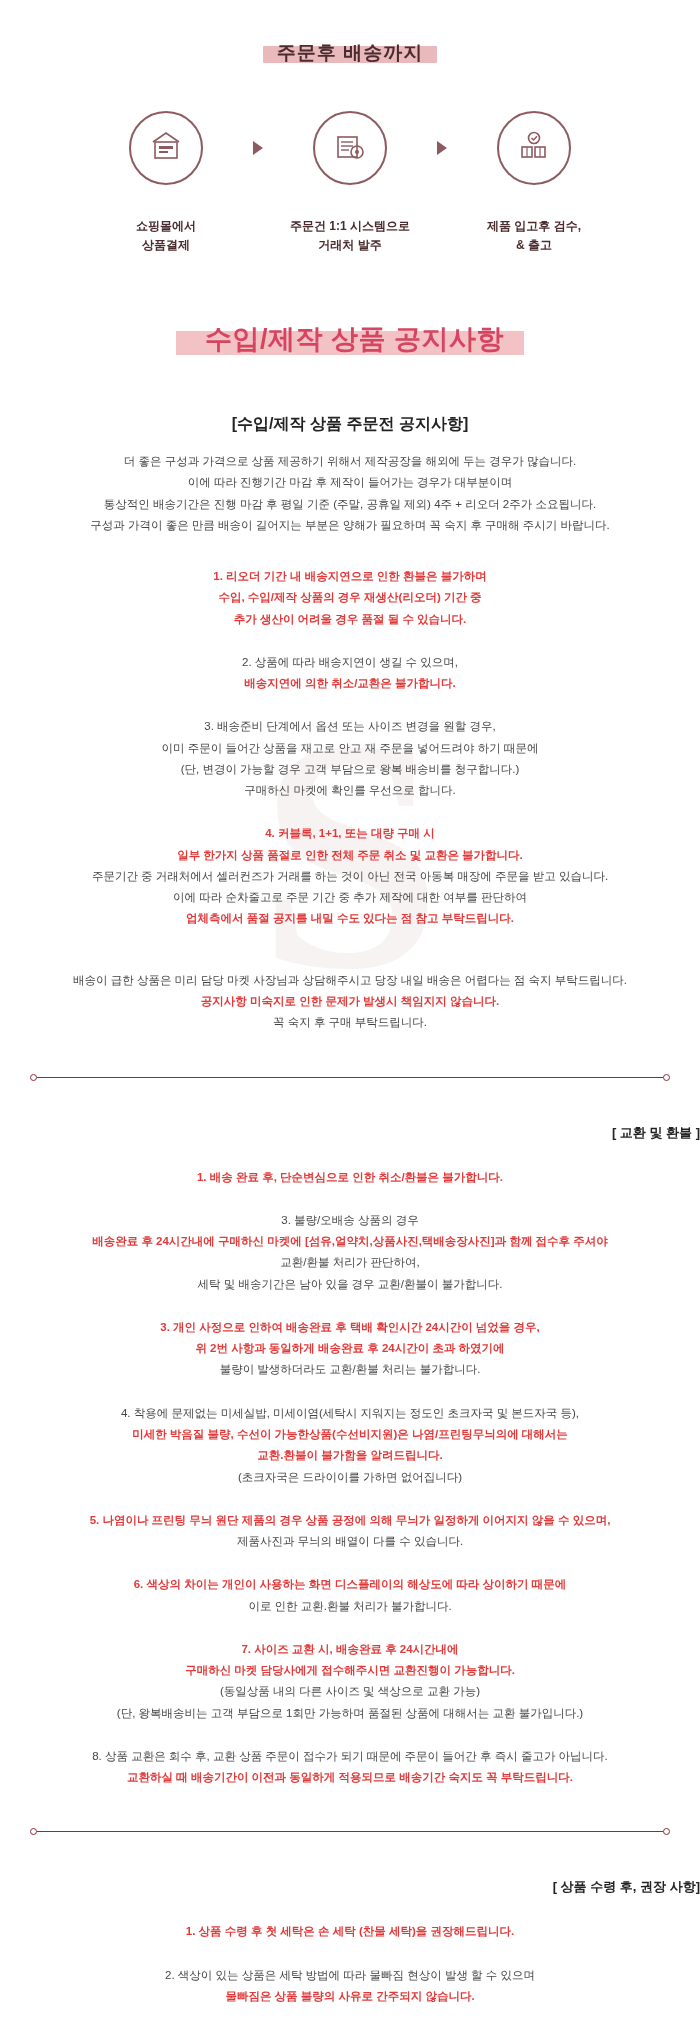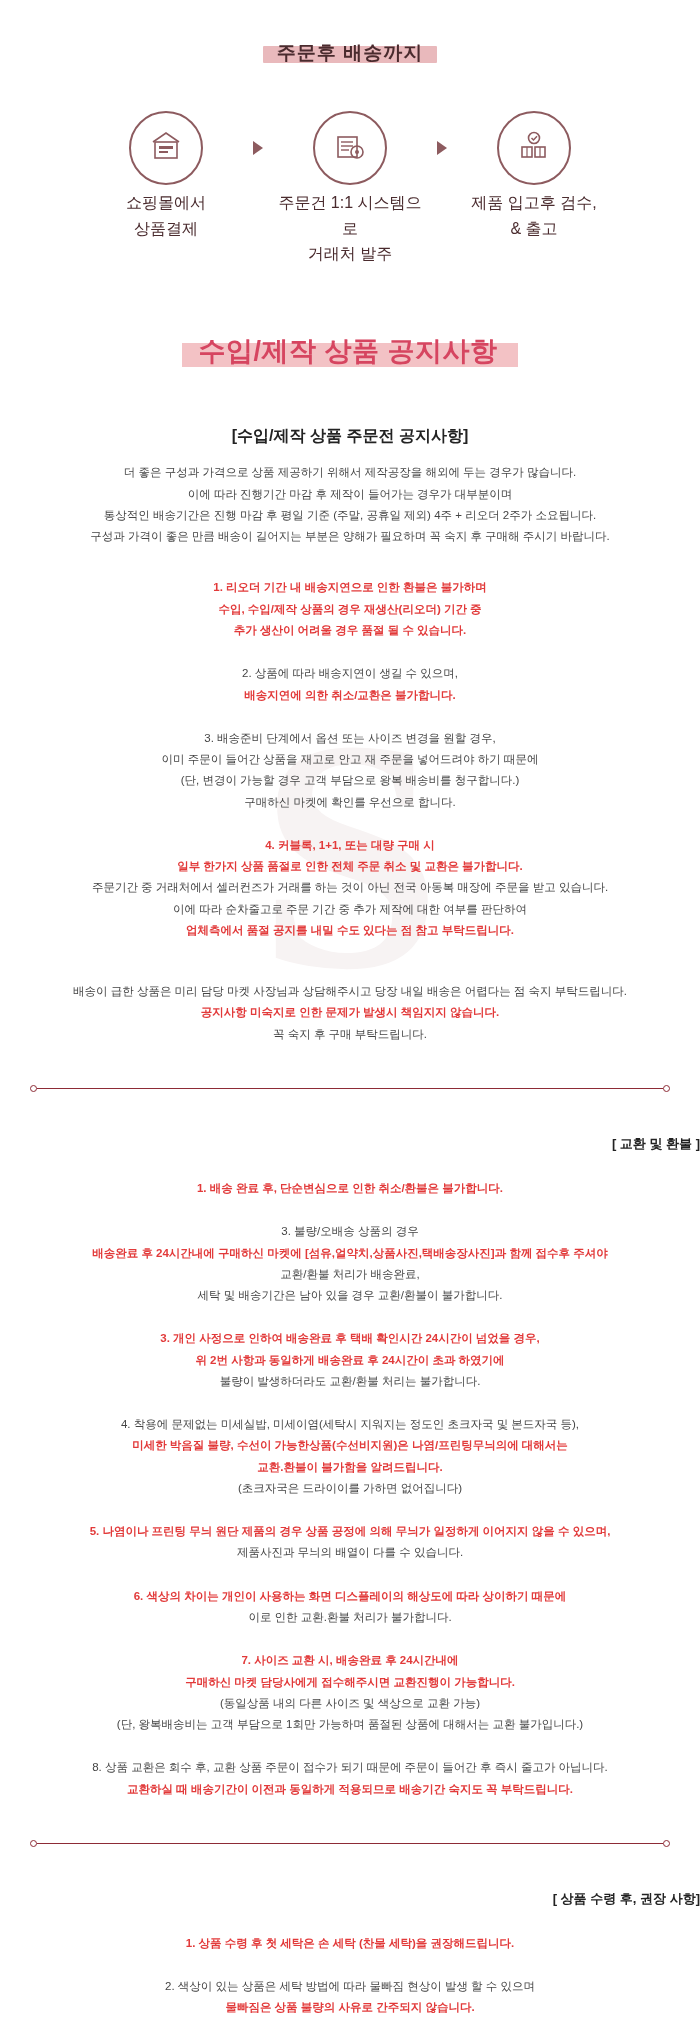--- a/index.html
+++ b/index.html
@@ -85,25 +85,25 @@
     height: 74px;
     border: 2px solid #8d5b5f;
     border-radius: 50%;
     margin: 0 auto;
     display: flex;
     align-items: center;
     justify-content: center;
     box-sizing: border-box;
   }
   .step-label {
-    margin-top: 5px;
-    font-size: 16px;
+    margin-top: 32px;
+    font-size: 12px;
     line-height: 1.6;
     color: #4a2b2e;
-    font-weight: normal;
+    font-weight: bold;
   }
   .arrow {
     width: 34px;
     display: flex;
     align-items: center;
     justify-content: center;
     height: 74px;
   }
   .arrow .tri {
     width: 0;
@@ -114,21 +114,21 @@
   }
 
   
   .section-title {
     text-align: center;
     margin-top: 62px;
   }
   .section-title .wrap {
     display: inline-block;
     position: relative;
-    padding: 4px 20px 6px 16px;
+    padding: 4px 20px 6px 29px;
   }
   .section-title .hl {
     position: absolute;
     left: 0;
     right: 0;
     top: 14px;
     bottom: 8px;
     background: #f3c2c5;
     z-index: 0;
   }
@@ -320,21 +320,21 @@
     <div class="block">
       <div class="sec-head">[ 교환 및 환불 ]</div>
 
       <div class="mt22">
         <div class="red">1. 배송 완료 후, 단순변심으로 인한 취소/환불은 불가합니다.</div>
       </div>
 
       <div class="mt22">
         <div>3. 불량/오배송 상품의 경우</div>
         <div class="red">배송완료 후 24시간내에 구매하신 마켓에 [섬유,얼약치,상품사진,택배송장사진]과 함께 접수후 주셔야</div>
-        <div>교환/환불 처리가 배송완료,</div>
+        <div>교환/환불 처리가 판단하여,</div>
         <div>세탁 및 배송기간은 남아 있을 경우 교환/환불이 불가합니다.</div>
       </div>
 
       <div class="mt22">
         <div class="red">3. 개인 사정으로 인하여 배송완료 후 택배 확인시간 24시간이 넘었을 경우,</div>
         <div class="red">위 2번 사항과 동일하게 배송완료 후 24시간이 초과 하였기에</div>
         <div>불량이 발생하더라도 교환/환불 처리는 불가합니다.</div>
       </div>
 
       <div class="mt22">

